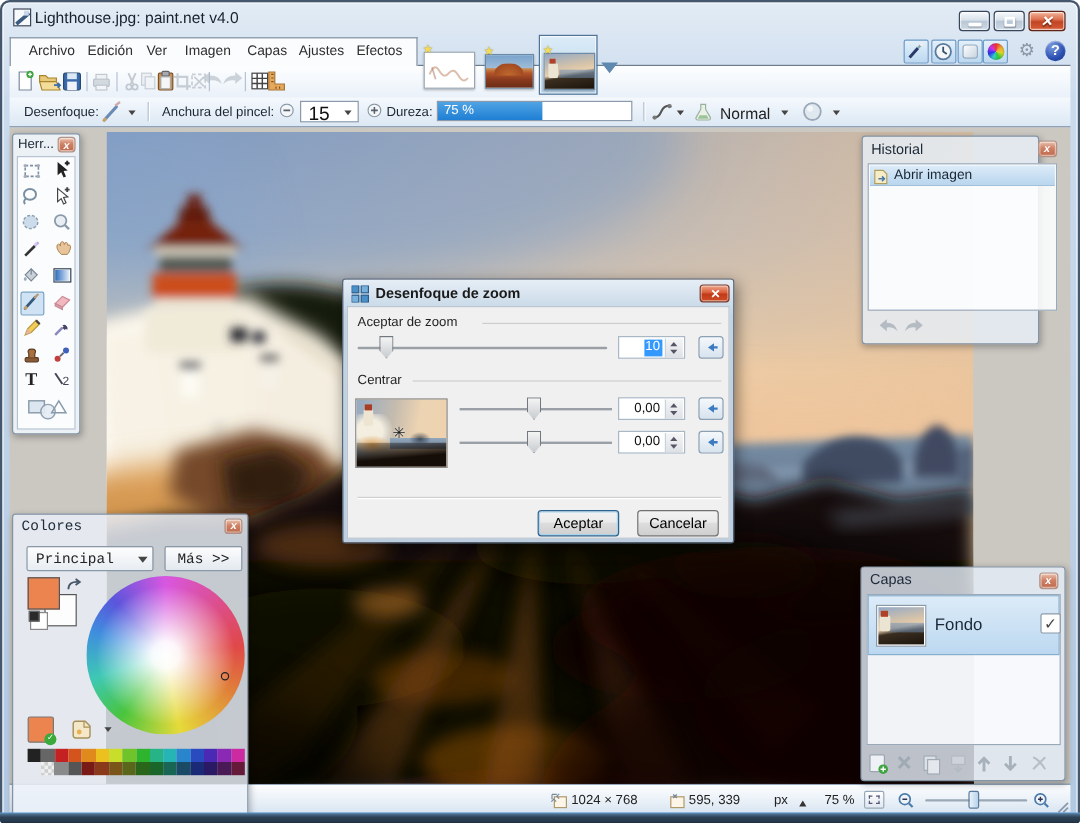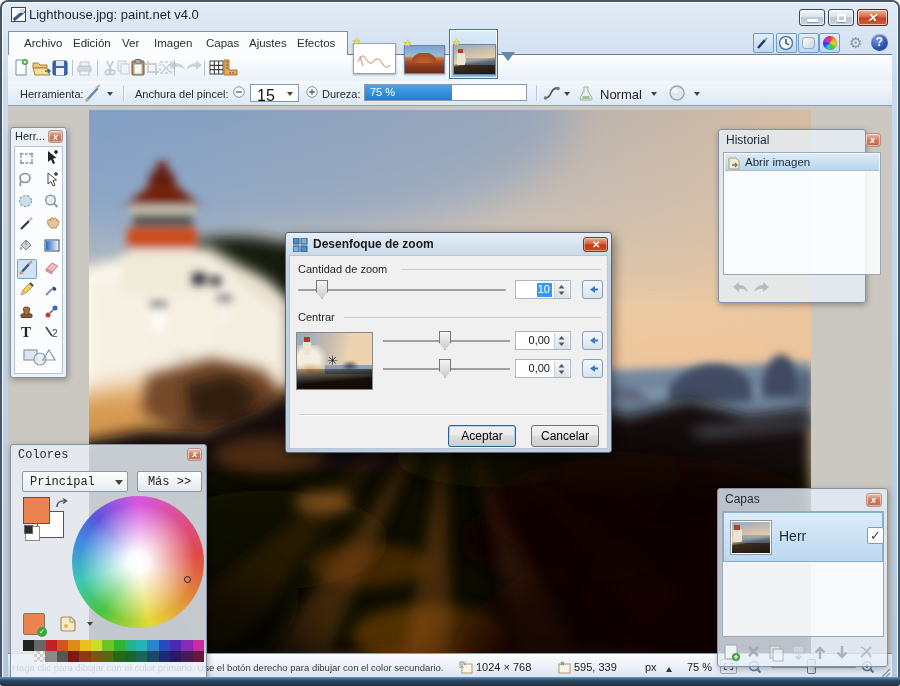--- a/index.html
+++ b/index.html
@@ -40,21 +40,21 @@
 .lbl { position:absolute; font-size:11px; color:#1c2734; z-index:2; }
 .caret { position:absolute; width:0; height:0; border:3px solid transparent; border-top:4px solid #444; z-index:3; }
 
 #canvas { position:absolute; left:8px; top:106px; width:884px; height:547px; background:#cbc8c2; z-index:0; }
 #photo { position:absolute; left:81px; top:4px; width:722px; height:543px; }
 
 #status { position:absolute; left:8px; top:653px; width:884px; height:24px; border-top:1px solid #8a9cb0; z-index:2;
   background:linear-gradient(180deg,#fdfeff 0%,#eaf1f8 55%,#dbe6f2 100%); font-size:9.5px; color:#3a3a3a; }
 #status .s11 { font-size:11px; color:#222; }
 
-.panel { position:absolute; border:1px solid #8393a4; box-shadow:1px 2px 6px rgba(0,0,0,.3); border-radius:3px; z-index:10;margin-top:16px; }
+.panel { position:absolute; border:1px solid #8393a4; box-shadow:1px 2px 6px rgba(0,0,0,.3); border-radius:3px; z-index:10; }
 .ptitle { position:absolute; left:7px; top:3px; font-size:12px; color:#202c3a; }
 .pclose { position:absolute; width:16px; height:14px; border:1px solid #b09286; border-radius:3px;
   background:linear-gradient(180deg,#ecc5b2,#cf8166 45%,#c06a4d); box-shadow:inset 0 0 0 1px rgba(255,255,255,.5); }
 .pclose i { position:absolute; left:4px; top:0px; color:#fff; font-size:9px; font-weight:bold; line-height:13px; }
 
 .w7btn { position:absolute; border:1px solid #707070; border-radius:3px; text-align:center;
   background:linear-gradient(180deg,#f2f2f2 0%,#ebebeb 45%,#dddddd 50%,#cfcfcf 100%); font-size:12px; color:#000; }
 .spin { position:absolute; width:56px; height:19px; background:#fff; border:1px solid #aab8c6; font-size:11px; }
 .spinarr { position:absolute; right:1px; top:1px; width:15px; height:16px; border-left:1px solid #c8d2dc;
   background:linear-gradient(180deg,#f4f5f6,#dde1e6); }
@@ -204,21 +204,21 @@
         <rect x="1" y="1" width="13" height="13" fill="#fff" stroke="#444"></rect>
         <path d="M1 5.3 h13 M1 9.6 h13 M5.3 1 v13 M9.6 1 v13" stroke="#444" stroke-width="1.2"></path>
       </g>
 
     <g transform="translate(56,4)">
         <path d="M2 1 h5 v10 h8 v5 h-13 z" fill="#e8a85a" stroke="#a8763a"></path>
         <path d="M4 3 h2 M4 6 h2 M4 9 h2 M9 13 h0 M8 13 v2 M11 13 v2" stroke="#7a5424" stroke-width="1"></path>
       </g>
   </svg>
 
-  <div class="lbl" style="left:20px; top:88px;">Herramienta:</div>
+  <div class="lbl" style="left:20px; top:88px;">Desenfoque:</div>
   <svg class="abs" style="left:84px;top:84px;z-index:2;" width="20" height="20">
       <path d="M3 16 L13 5" stroke="#6a89b4" stroke-width="2.6" stroke-linecap="round"></path>
       <path d="M12 4 L16 1" stroke="#caa" stroke-width="2"></path>
       <path d="M2 17 l2.5 -2.5" stroke="#caa36a" stroke-width="2.5"></path>
     </svg>
   <div class="caret" style="left:107px; top:92px;"></div>
   <div class="tsep" style="left:123px; top:85px;"></div>
   <div class="lbl" style="left:135px; top:88px;">Anchura del pincel:</div>
   <svg class="abs" style="left:233px;top:86px;z-index:2;" width="13" height="13">
       <circle cx="6" cy="6" r="5.3" fill="#f4f6f8" stroke="#8a99a8"></circle>
@@ -373,21 +373,20 @@
       <g filter="url(#b20)">
         <ellipse cx="600" cy="560" rx="240" ry="130" fill="#0a0603" opacity=".72"></ellipse>
         <ellipse cx="80" cy="580" rx="160" ry="110" fill="#0a0603" opacity=".6"></ellipse>
         <ellipse cx="560" cy="400" rx="170" ry="55" fill="#0c0805" opacity=".75"></ellipse>
       </g>
       <path d="M600 318 L722 308 L722 318 L612 328 Z" fill="#8aa0b6" opacity=".4" filter="url(#b7)"></path>
     </svg>
   </div>
 
   <div id="status">
-    <div class="abs" style="left:4px; top:8px;">Haga clic para dibujar con el color primario. Use el botón derecho para dibujar con el color secundario.</div>
     <svg class="abs" style="left:450px;top:6px;" width="16" height="16">
         <rect x="4" y="4" width="10" height="9" fill="#fdf6e8" stroke="#b09a6a"></rect>
         <path d="M2 2 v4 M2 2 h4 M1.5 8 l2 -2 l2 2 M8 1.5 l-2 2 l2 2" stroke="#7a8a9a" stroke-width="1" fill="none"></path>
       </svg>
     <div class="abs s11" style="left:468px; top:7px;">1024 × 768</div>
     <svg class="abs" style="left:548px;top:6px;" width="16" height="16">
         <rect x="3" y="4" width="11" height="9" fill="#fdf6e8" stroke="#b09a6a"></rect>
         <path d="M5 2 l3 3 m0 -3 l-3 3" stroke="#7a8a9a" stroke-width="1.2"></path>
       </svg>
     <div class="abs s11" style="left:566px; top:7px;">595, 339</div>
@@ -616,21 +615,21 @@
         <i>x</i>
       </div>
     <div class="abs" style="left:4px; top:22px; width:162px; height:126px; background:rgba(250,252,254,.85); border:1px solid #9aa9b8;">
       <div class="abs" style="left:0px; top:0px; width:160px; height:50px; background:linear-gradient(180deg,#dcebf8,#bcd8f0); border:1px solid #88aecd;"></div>
       <div class="abs" style="left:7px; top:8px; width:42px; height:35px; background:#fff; border:1px solid #8a99a8;">
         <div class="abs" style="left:1px; top:1px; width:38px; height:31px; background:linear-gradient(170deg,#93a9c6 0%,#d8c4a8 40%,#e8cfae 52%,#3a2e20 64%,#1c140c 100%);"></div>
         <div class="abs" style="left:2px; top:8px; width:9px; height:13px; background:#ece4d2; border-radius:2px;"></div>
         <div class="abs" style="left:3px; top:4px; width:6px; height:5px; background:#b04028;"></div>
         <div class="abs" style="left:11px; top:14px; width:28px; height:8px; background:linear-gradient(180deg,#8ca0b6,#5a7088); opacity:.7;"></div>
       </div>
-      <div class="abs" style="left:56px; top:16px; font-size:14px; color:#1a2836;">Herr</div>
+      <div class="abs" style="left:56px; top:16px; font-size:14px; color:#1a2836;">Fondo</div>
       <div class="abs" style="left:144px; top:15px; width:17px; height:17px; background:#fdfdfe; border:1px solid #8a99a8; border-radius:2px; color:#444; font-size:13px; line-height:16px; text-align:center;">✓</div>
     </div>
     <svg class="abs" style="left:6px; top:153px;" width="160" height="22">
       <g>
           <rect x="1" y="3" width="12" height="14" rx="1" fill="#eef2f6" stroke="#9aa4ae"></rect>
           <circle cx="12" cy="15" r="4" fill="#3fa33f"></circle>
           <path d="M12 12.8 v4.4 M9.8 15 h4.4" stroke="#fff" stroke-width="1.2"></path>
         </g>
       <g opacity=".8">
           <path d="M25 5 l9 9 M34 5 l-9 9" stroke="#9aa4ae" stroke-width="2.6"></path>
@@ -661,21 +660,21 @@
         <rect x="8" y="0" width="6" height="6" fill="#78b0dc" stroke="#2a5a88"></rect>
       <rect x="0" y="8" width="6" height="6" fill="#78b0dc" stroke="#2a5a88"></rect>
         <rect x="8" y="8" width="6" height="6" fill="#4a90c8" stroke="#2a5a88"></rect>
     </svg>
     <div class="abs" style="left:27px; top:4px; font-size:12px; font-weight:bold; color:#1a1a1a;">Desenfoque de zoom</div>
     <div class="abs" style="left:297px; top:4px; width:25px; height:15px; border:1px solid #7a3a2a; border-radius:3px;
          background:linear-gradient(180deg,#f0a88e 0%,#d85c38 45%,#c03a18 55%,#d04c24 100%); box-shadow:inset 0 0 0 1px rgba(255,255,255,.4);">
       <div class="abs" style="left:8px; top:1px; color:#fff; font-size:10px; font-weight:bold;">✕</div>
     </div>
     <div class="abs" style="left:3px; top:22px; width:319px; height:194px; background:#f0f0f0; border:1px solid #bcc6d0;"></div>
-    <div class="abs" style="left:12px; top:30px; font-size:11px; color:#1f1f1f; z-index:2;">Cantidad de zoom</div>
+    <div class="abs" style="left:12px; top:30px; font-size:11px; color:#1f1f1f; z-index:2;">Aceptar de zoom</div>
     <div class="abs" style="left:116px; top:36px; width:199px; height:1px; background:#cdcdcd; z-index:2;"></div>
 
     <div class="abs" style="left:12px; top:56px; width:208px; height:2px; background:#9aa0a6; border-radius:1px; z-index:2;"></div>
     <div class="abs" style="left:30px; top:47px; width:12px; height:19px; z-index:3; background:linear-gradient(180deg,#f4f4f4,#c8ccd0); border:1px solid #707880; clip-path:polygon(0 0,100% 0,100% 62%,50% 100%,0 62%);"></div>
     <div class="abs spin" style="left:229px; top:47px; z-index:2;">
       <div class="abs" style="right:18px; top:2px; width:15px; height:14px; background:#3399ff;"></div>
       <div class="abs" style="right:20px; top:2px; font-size:11px; color:#fff;">10</div>
       <div class="spinarr"><svg width="13" height="16">
             <path d="M6.5 3 l3 3.5 h-6 z" fill="#556"></path>
             <path d="M6.5 13 l-3 -3.5 h6 z" fill="#556"></path>

